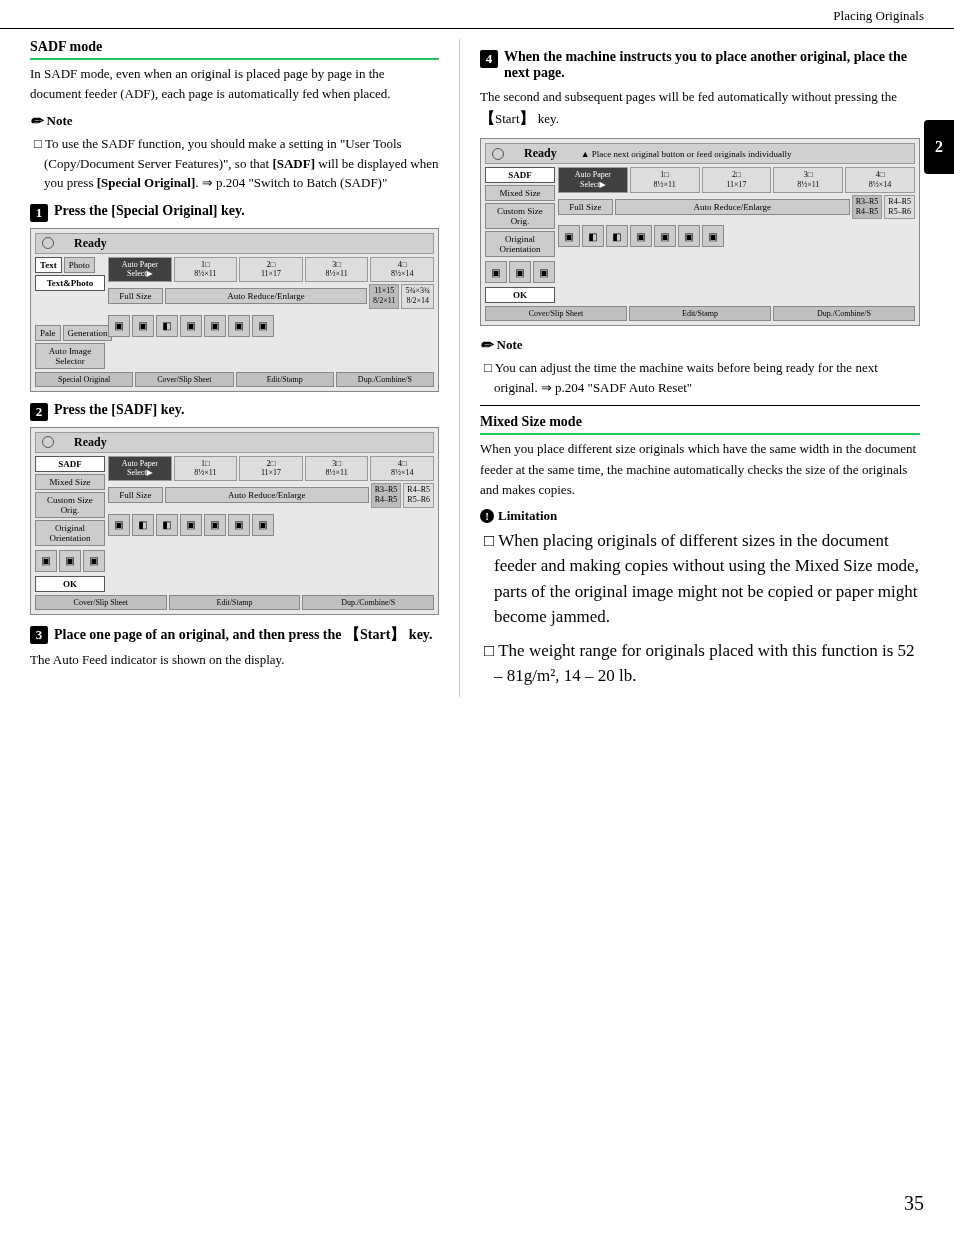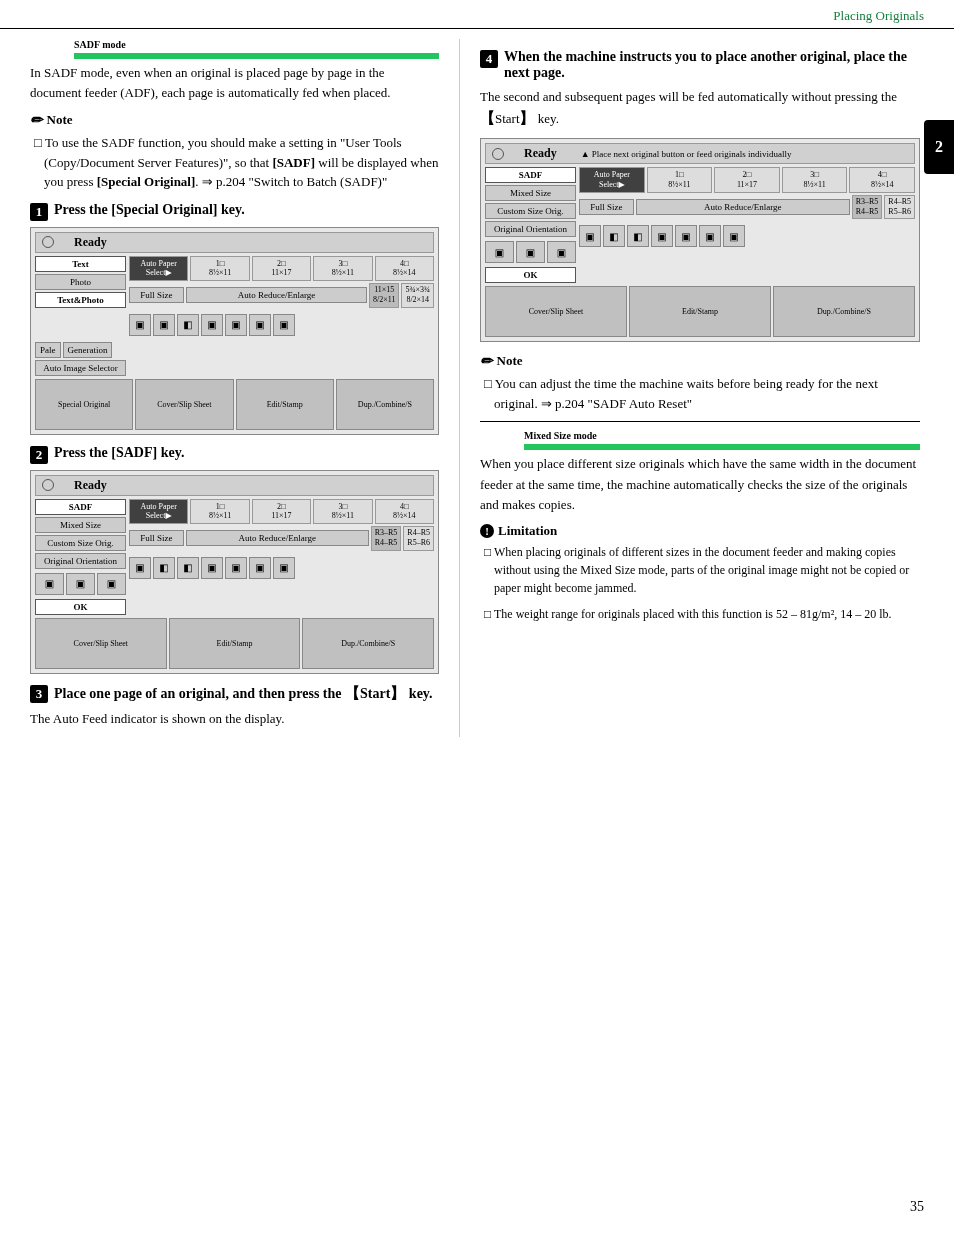--- a/index.html
+++ b/index.html
@@ -21,21 +21,21 @@
     
     .header-bar {
       display: flex;
       justify-content: flex-end;
       align-items: center;
       padding: 8px 30px 4px 30px;
       border-bottom: 1px solid #000;
     }
     .header-title {
       font-size: 13px;
-      color: #15803d;
+      color: #000000;
     }
     
     .chapter-tab {
       position: absolute;
       right: 0;
       top: 120px;
       width: 30px;
       background: #000;
       color: #fff;
       font-size: 16px;
@@ -54,26 +54,25 @@
       width: 430px;
       padding-right: 20px;
       border-right: 1px solid #ccc;
     }
     .right-column {
       width: 460px;
       padding-left: 20px;
     }
     
     .section-heading {
-      font-size: 10px;
+      font-size: 14px;
       font-weight: bold;
       margin-bottom: 4px;
-      border-bottom: 6px solid #22c55e;
+      border-bottom: 2px solid #22c55e;
       padding-bottom: 3px;
-      margin-left: 44px;
     }
     .body-text {
       font-size: 13px;
       line-height: 1.55;
       margin-bottom: 8px;
     }
     
     .note-block {
       margin: 8px 0;
     }
@@ -159,21 +158,21 @@
       height: 12px;
       border-radius: 50%;
       border: 1px solid #555;
       display: inline-block;
     }
     .screen-body {
       display: flex;
       gap: 3px;
     }
     .screen-left-panel {
-      width: 91px;
+      width: 70px;
       display: flex;
       flex-direction: column;
       gap: 2px;
     }
     .screen-right-panel {
       flex: 1;
       display: flex;
       flex-direction: column;
       gap: 2px;
     }
@@ -211,21 +210,21 @@
       display: flex;
       margin-top: 3px;
       gap: 2px;
     }
     .screen-tab {
       flex: 1;
       background: #c0c0c0;
       border: 1px solid #888;
       font-size: 8px;
       text-align: center;
-      padding: 20px 1px;
+      padding: 2px 1px;
     }
     .screen-row {
       display: flex;
       gap: 2px;
       align-items: center;
       margin-bottom: 2px;
     }
     .screen-size-cell {
       font-size: 8px;
       padding: 1px 3px;
@@ -271,35 +270,35 @@
       border-radius: 50%;
       display: inline-flex;
       align-items: center;
       justify-content: center;
       color: #fff;
       font-size: 11px;
       font-weight: bold;
       flex-shrink: 0;
     }
     .limitation-item {
-      font-size: 12px;
+      font-size: 17px;
       line-height: 1.5;
       padding-left: 14px;
       text-indent: -10px;
       margin-bottom: 8px;
     }
     .limitation-item::before {
       content: "□ ";
     }
     
     .page-number {
       position: absolute;
       bottom: 20px;
       right: 30px;
-      font-size: 14px;
+      font-size: 20px;
     }
     .bold-key {
       font-weight: bold;
     }
     
     .section-divider {
       border: none;
       border-top: 1px solid #000;
       margin: 8px 0;
     }
@@ -343,21 +342,21 @@
           <span class="step-text">Press the <span class="bold-key">[Special Original]</span> key.</span>
         </div>
 
         <div class="screen-mockup">
           <div class="screen-top-bar">
             <span class="ready-icon"></span>
             <span class="screen-ready">Ready</span>
           </div>
           <div class="screen-body">
             <div class="screen-left-panel">
-              <div style="display:flex;gap:2px;flex-direction:column;">
+              <div style="display:flex;gap:2px;">
                 <div class="screen-btn active">Text</div>
                 <div class="screen-btn">Photo</div>
               </div>
               <div class="screen-btn active">Text&amp;Photo</div>
               <div style="display:flex;gap:2px;margin-top:32px;">
                 <div class="screen-btn">Pale</div>
                 <div class="screen-btn">Generation</div>
               </div>
               <div class="screen-btn">Auto Image Selector</div>
             </div>

